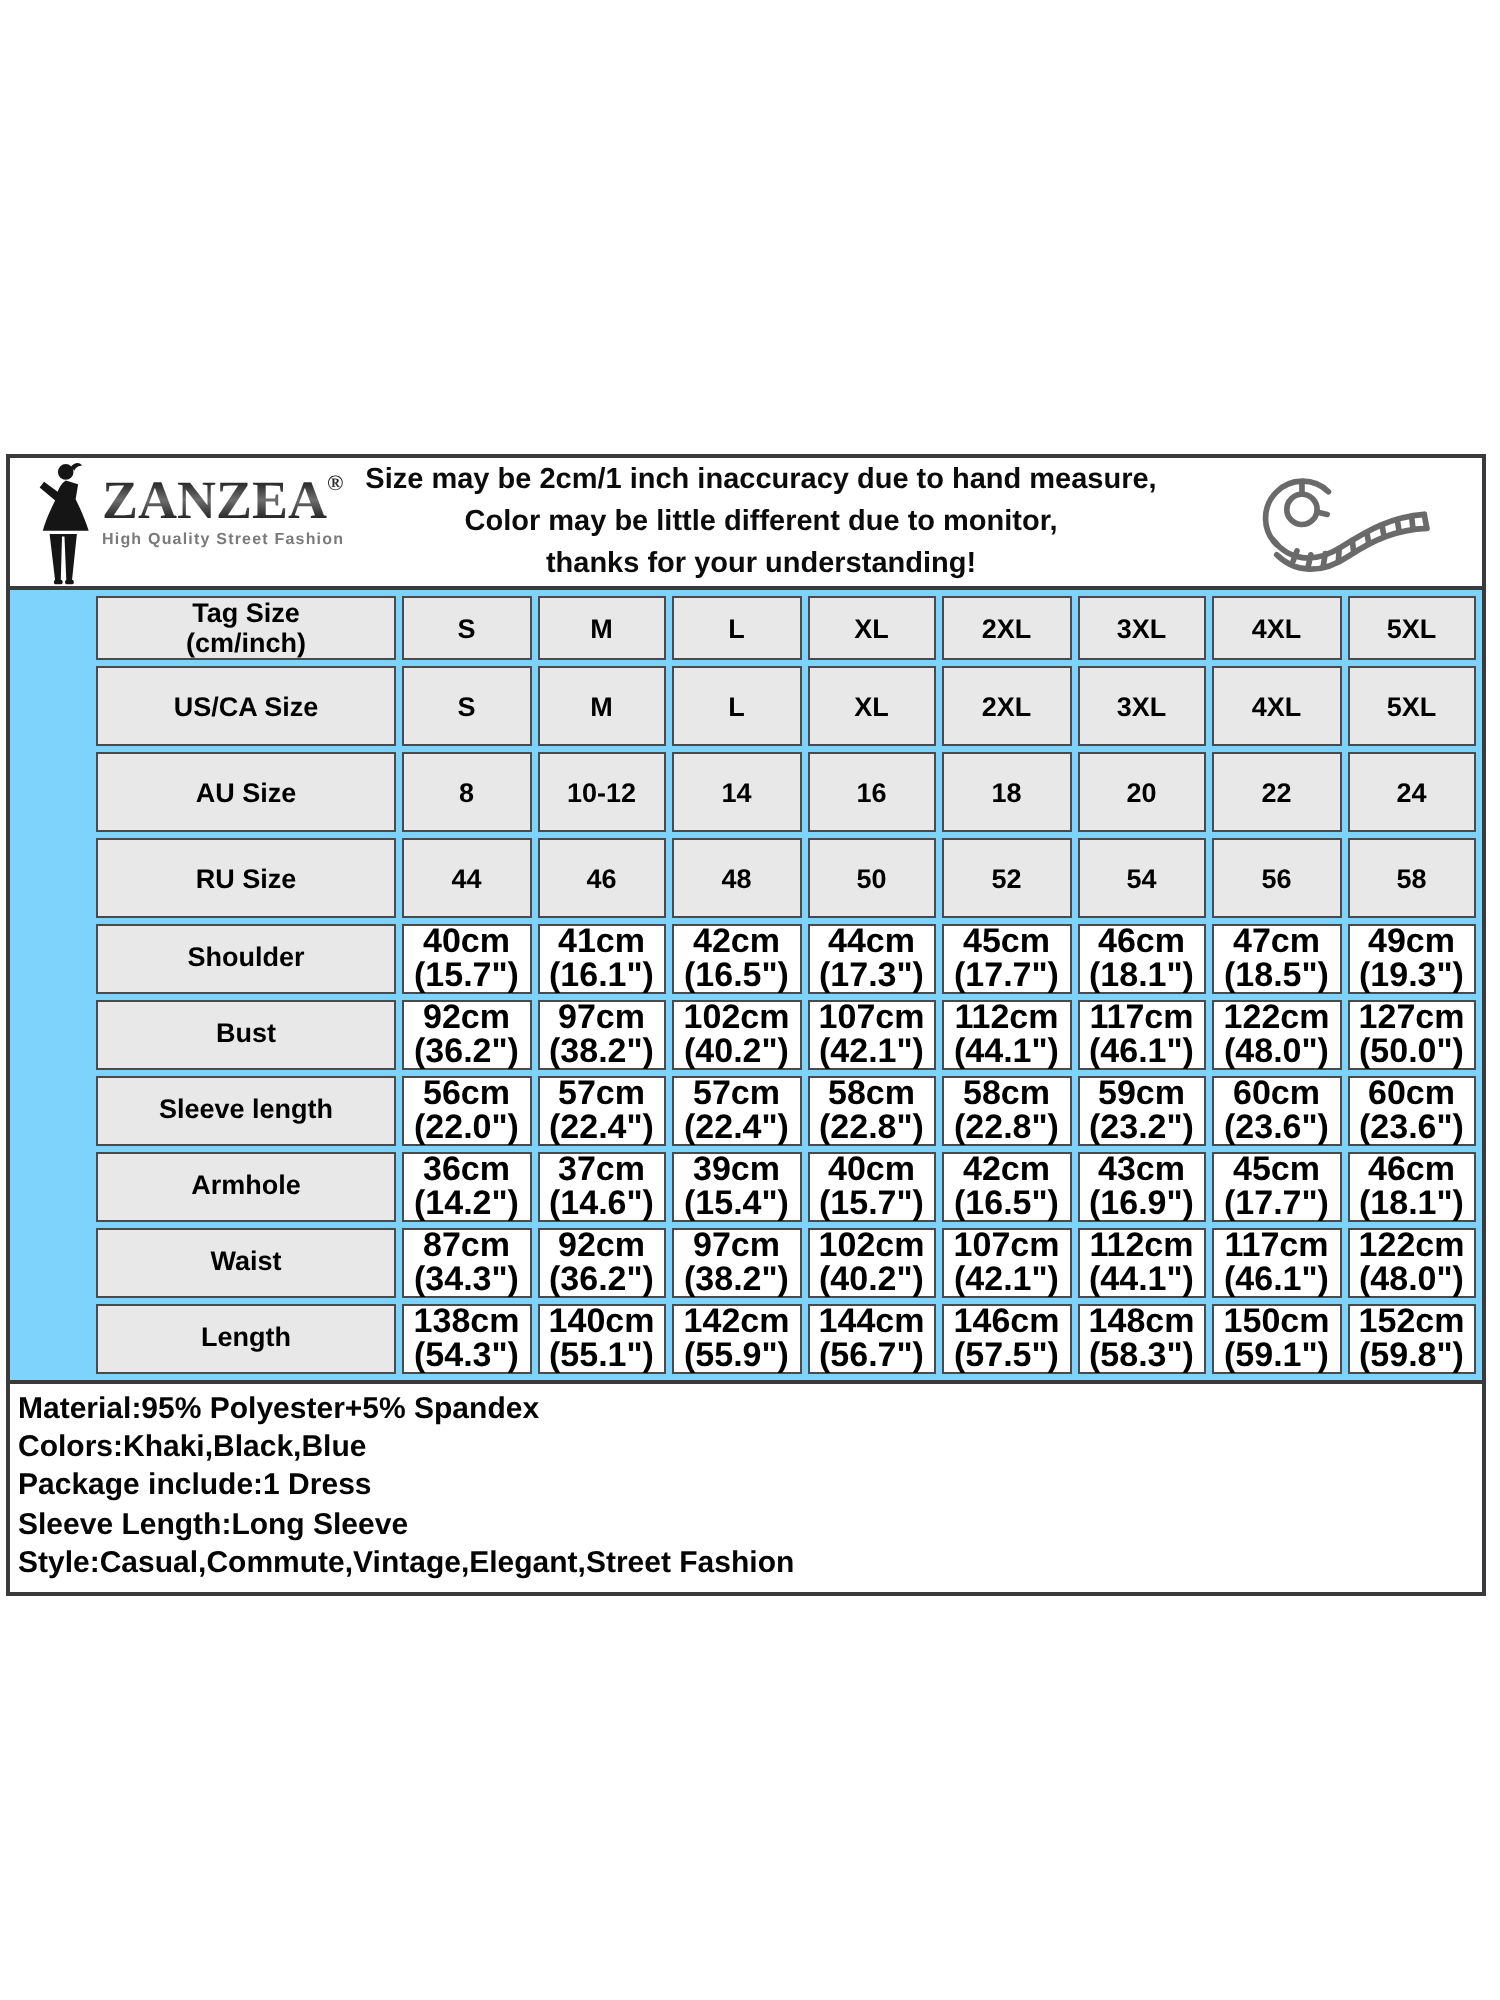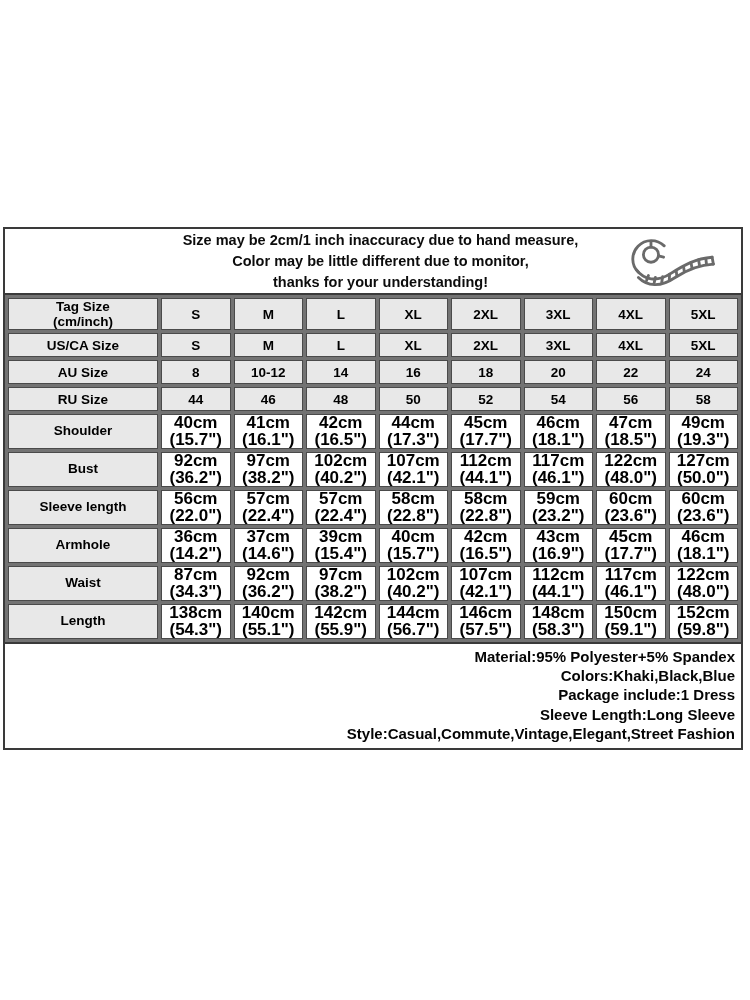--- a/index.html
+++ b/index.html
@@ -34,46 +34,65 @@
   }
   .disclaimer{
     position:absolute;left:0;right:0;top:1px;text-align:center;
     font-weight:bold;font-size:14.5px;line-height:21px;color:#0c0c0c;padding-left:15px;
   }
   .tape{position:absolute;right:14px;top:3px;}
   .tape svg{display:block;}
   
   .size-table{
     width:100%;border-collapse:separate;border-spacing:3px;table-layout:fixed;
-    background:#737373;
+    background:#7dd3fc;
+    padding-left:40px;
   }
   .cell{
     border:1px solid #4a4a4a;text-align:center;vertical-align:middle;
     font-weight:bold;color:#000;padding:0;box-sizing:border-box;
   }
   .gray{background:#e8e8e8;}
   .white{background:#ffffff;}
-  .size-row{height:24px;font-size:13.5px;}
+  .size-row{height:40px;font-size:13.5px;}
   .tag-row{height:30px;font-size:13.5px;line-height:15px;}
   .measure-row{height:35px;font-size:17px;line-height:16.5px;}
   .label-cell{font-size:13.5px;}
   
   .chart-footer{
     border-top:2px solid #3a3a3a;background:#fff;
     padding:3px 6px 5px 4px;
-    font-weight:bold;font-size:15px;line-height:19.2px;text-align:right;color:#050505;
+    font-weight:bold;font-size:15px;line-height:19.2px;text-align:left;color:#050505;
   }
 </style>
 </head>
 <body>
 
 <div class="canvas">
   <div class="chart-box">
 
     <div class="chart-header">
+      <div class="logo">
+        <span class="logo-figure">
+          <svg width="36" height="62" viewBox="0 0 44 100" aria-hidden="true">
+            <g fill="#151515">
+              <circle cx="25" cy="8" r="6.3"></circle>
+              <path d="M29 4 c3 -4 8 -4 9 -1 c-2 0 -5 1 -6 4 z"></path>
+              <path d="M25 15 c-3 2 -5 5 -6.5 9 l-11 -8 -3.5 4.5 12.5 10.5 c-4.5 9 -8 17 -10 24.5 l37 0 c-2.5 -8 -6 -16.5 -10.5 -25.5 l2 -12 z"></path>
+              <path d="M12 58 l4.5 38 4.5 0 1 -36 2 0 1.5 36 4.5 0 4 -38 z"></path>
+              <rect x="15.5" y="95" width="7" height="3.6" rx="1.5"></rect>
+              <rect x="24.5" y="95" width="7" height="3.6" rx="1.5"></rect>
+            </g>
+          </svg>
+        </span>
+        <span class="logo-text-wrap">
+          <span class="logo-word"><span>ZANZEA</span><sup>®</sup></span>
+          <span class="logo-tagline">High Quality Street Fashion</span>
+        </span>
+      </div>
 
       <div class="disclaimer" id="disclaimer">
           <div>Size may be 2cm/1 inch inaccuracy due to hand measure,</div>
           <div>Color may be little different due to monitor,</div>
           <div>thanks for your understanding!</div>
         </div>
 
       <div class="tape">
         <svg width="118" height="58" viewBox="0 0 160 92" aria-hidden="true">
           <g fill="none" stroke="#6a6a6a" stroke-width="4.5" stroke-linecap="round" stroke-linejoin="round">

